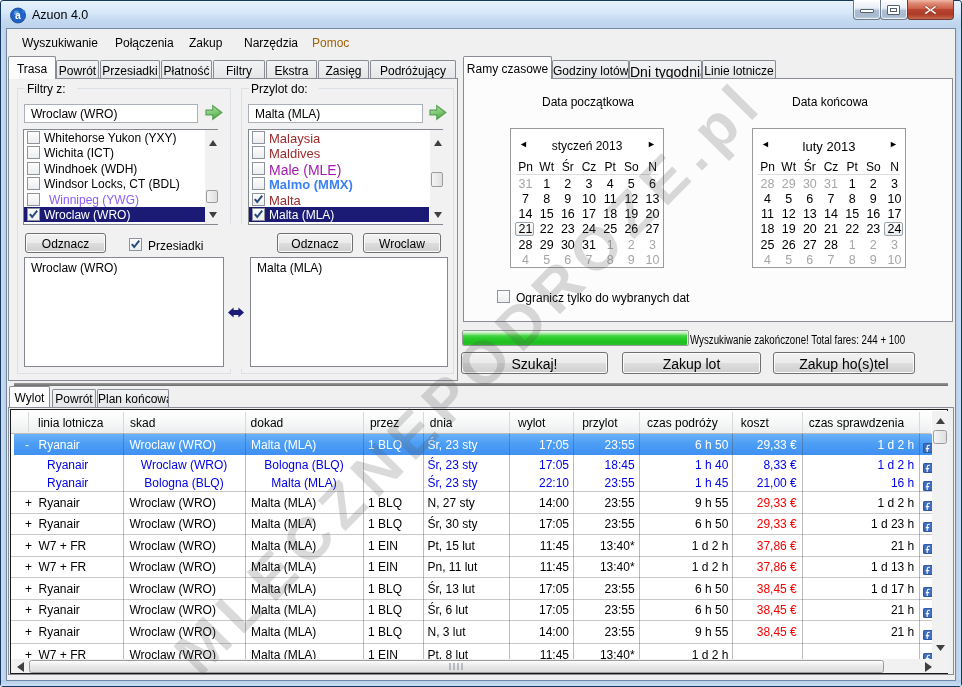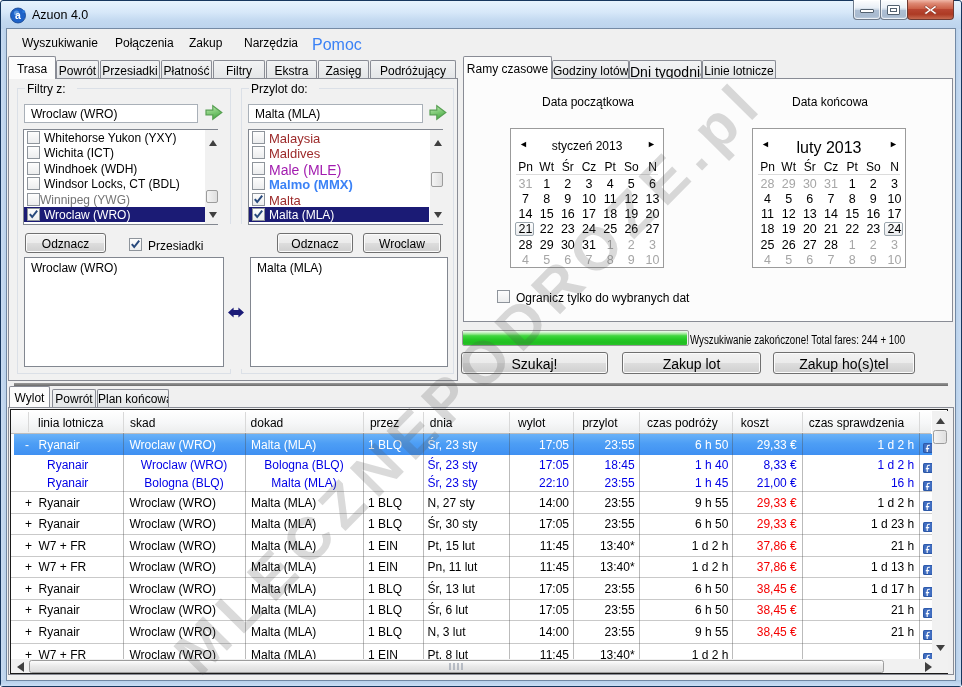--- a/index.html
+++ b/index.html
@@ -28,21 +28,21 @@
 <div style="position:absolute;left:887px;top:5px;width:13px;height:10px;background:#fff;border:1px solid #53616f;border-radius:1px;"></div>
 <div style="position:absolute;left:890px;top:8px;width:7px;height:4px;background:#fff;border:1px solid #53616f;"></div>
 <svg class="abs" style="left:923px;top:4px" width="15" height="12" viewBox="0 0 15 12">
     <path d="M3 1.5 L7.5 5 L12 1.5 L13.8 3 L9.5 6 L13.8 9 L12 10.5 L7.5 7 L3 10.5 L1.2 9 L5.5 6 L1.2 3 z" fill="#fff" stroke="#8c3020" stroke-width="0.7"></path>
   </svg>
 <div style="position:absolute;left:7px;top:29px;width:948px;height:651px;background:#f0f0f0;box-shadow:0 0 0 1px rgba(59,78,105,0.55);"></div>
 <div style="position:absolute;left:22px;top:36px;width:110px;height:15px;font-size:12px;color:#000;">Wyszukiwanie</div>
 <div style="position:absolute;left:115px;top:36px;width:110px;height:15px;font-size:12px;color:#000;">Połączenia</div>
 <div style="position:absolute;left:189px;top:36px;width:110px;height:15px;font-size:12px;color:#000;">Zakup</div>
 <div style="position:absolute;left:244px;top:36px;width:110px;height:15px;font-size:12px;color:#000;">Narzędzia</div>
-<div style="position:absolute;left:312px;top:36px;width:110px;height:15px;font-size:16px;color:#3b82f6;">Pomoc</div>
+<div style="position:absolute;left:312px;top:36px;width:110px;height:15px;font-size:12px;color:#a16207;">Pomoc</div>
 <div class="tabsel" style="left:8px;top:56px;width:48px;height:23px;font-size:12px;padding-top:5px;">Trasa</div>
 <div class="tab" style="left:56px;top:60px;width:43px;height:18px;font-size:12px;padding-top:3px;">Powrót</div>
 <div class="tab" style="left:100px;top:60px;width:60px;height:18px;font-size:12px;padding-top:3px;">Przesiadki</div>
 <div class="tab" style="left:161px;top:60px;width:51px;height:18px;font-size:12px;padding-top:3px;">Płatność</div>
 <div class="tab" style="left:213px;top:60px;width:52px;height:18px;font-size:12px;padding-top:3px;">Filtry</div>
 <div class="tab" style="left:266px;top:60px;width:51px;height:18px;font-size:12px;padding-top:3px;">Ekstra</div>
 <div class="tab" style="left:318px;top:60px;width:51px;height:18px;font-size:12px;padding-top:3px;">Zasięg</div>
 <div class="tab" style="left:370px;top:60px;width:86px;height:18px;font-size:12px;padding-top:3px;">Podróżujący</div>
 <div style="position:absolute;left:8px;top:78px;width:450px;height:303px;background:#f1f1f1;border:1px solid #898c95;"></div>
 <div style="position:absolute;left:17px;top:88px;width:213.5px;height:1px;background:#dbe0e7;"></div>
@@ -81,21 +81,21 @@
     </svg></div>
 <div style="position:absolute;left:23px;top:129px;width:195px;height:96px;background:#fff;border:1px solid #828790;"></div>
 <div style="position:absolute;left:44px;top:131px;width:160px;height:14px;color:#000;font-size:12px;">Whitehorse Yukon (YXY)</div>
 <div class="cb" style="left:27px;top:131px;"></div>
 <div style="position:absolute;left:44px;top:146px;width:160px;height:14px;color:#000;font-size:12px;">Wichita (ICT)</div>
 <div class="cb" style="left:27px;top:146px;"></div>
 <div style="position:absolute;left:44px;top:162px;width:160px;height:14px;color:#000;font-size:12px;">Windhoek (WDH)</div>
 <div class="cb" style="left:27px;top:162px;"></div>
 <div style="position:absolute;left:44px;top:177px;width:160px;height:14px;color:#000;font-size:12px;">Windsor Locks, CT (BDL)</div>
 <div class="cb" style="left:27px;top:177px;"></div>
-<div style="position:absolute;left:40px;top:193px;width:160px;height:14px;color:#737373;font-size:12px;">Winnipeg (YWG)</div>
+<div style="position:absolute;left:49px;top:193px;width:160px;height:14px;color:#8b5cf6;font-size:12px;">Winnipeg (YWG)</div>
 <div class="cb" style="left:27px;top:193px;"></div>
 <div style="position:absolute;left:24px;top:207px;width:180.5px;height:15px;background:#1b1b75;color:#fff;font-size:12px;padding-top:1px;padding-left:20px;white-space:nowrap;">Wroclaw (WRO)</div>
 <div class="cb" style="left:27px;top:208px;"></div>
 <svg class="abs" style="left:28px;top:209px" width="11" height="11" viewBox="0 0 11 11">
     <path d="M1.8 5.2 L4.2 8 L9.2 1.6" stroke="#28497c" stroke-width="2" fill="none"></path>
   </svg>
 <div style="position:absolute;left:204.5px;top:130px;width:13.5px;height:94px;background:#f1f1f1;"></div>
 <svg class="abs" style="left:208.5px;top:139.5px" width="8" height="6" viewBox="0 0 8 6">
     <path d="M4 0 L8 6 L0 6 z" fill="#404040"></path>
   </svg>
@@ -201,21 +201,21 @@
 <div style="position:absolute;left:515.0px;top:252.65px;width:21px;height:14px;font-size:12.5px;color:#a6a6a6;text-align:center;">4</div>
 <div style="position:absolute;left:536.17px;top:252.65px;width:21px;height:14px;font-size:12.5px;color:#a6a6a6;text-align:center;">5</div>
 <div style="position:absolute;left:557.34px;top:252.65px;width:21px;height:14px;font-size:12.5px;color:#a6a6a6;text-align:center;">6</div>
 <div style="position:absolute;left:578.51px;top:252.65px;width:21px;height:14px;font-size:12.5px;color:#a6a6a6;text-align:center;">7</div>
 <div style="position:absolute;left:599.6800000000001px;top:252.65px;width:21px;height:14px;font-size:12.5px;color:#a6a6a6;text-align:center;">8</div>
 <div style="position:absolute;left:620.85px;top:252.65px;width:21px;height:14px;font-size:12.5px;color:#a6a6a6;text-align:center;">9</div>
 <div style="position:absolute;left:642.02px;top:252.65px;width:21px;height:14px;font-size:12.5px;color:#a6a6a6;text-align:center;">10</div>
 <div style="position:absolute;left:752px;top:128px;width:154px;height:140px;background:#fff;border:1px solid #9b9b9b;"></div>
 <div style="position:absolute;left:761px;top:139px;width:8px;height:12px;font-size:9px;color:#000;">◄</div>
 <div style="position:absolute;left:889px;top:139px;width:8px;height:12px;font-size:9px;color:#000;">►</div>
-<div style="position:absolute;left:752px;top:139px;width:154px;height:14px;font-size:16px;color:#000;text-align:center;">luty 2013</div>
+<div style="position:absolute;left:752px;top:139px;width:154px;height:14px;font-size:13px;color:#000;text-align:center;">luty 2013</div>
 <div style="position:absolute;left:757.0px;top:160px;width:21px;height:13px;font-size:12px;color:#000;text-align:center;">Pn</div>
 <div style="position:absolute;left:778.17px;top:160px;width:21px;height:13px;font-size:12px;color:#000;text-align:center;">Wt</div>
 <div style="position:absolute;left:799.34px;top:160px;width:21px;height:13px;font-size:12px;color:#000;text-align:center;">Śr</div>
 <div style="position:absolute;left:820.51px;top:160px;width:21px;height:13px;font-size:12px;color:#000;text-align:center;">Cz</div>
 <div style="position:absolute;left:841.6800000000001px;top:160px;width:21px;height:13px;font-size:12px;color:#000;text-align:center;">Pt</div>
 <div style="position:absolute;left:862.85px;top:160px;width:21px;height:13px;font-size:12px;color:#000;text-align:center;">So</div>
 <div style="position:absolute;left:884.02px;top:160px;width:21px;height:13px;font-size:12px;color:#000;text-align:center;">N</div>
 <div style="position:absolute;left:758px;top:174px;width:142px;height:1px;background:#dcdcdc;"></div>
 <div style="position:absolute;left:883.52px;top:221.89px;width:19px;height:14.5px;border:1px solid #9aa5ad;border-radius:2px;background:linear-gradient(180deg,#fefefe,#e8eaec);"></div>
 <div style="position:absolute;left:757.0px;top:177.0px;width:21px;height:14px;font-size:12.5px;color:#a6a6a6;text-align:center;">28</div>

